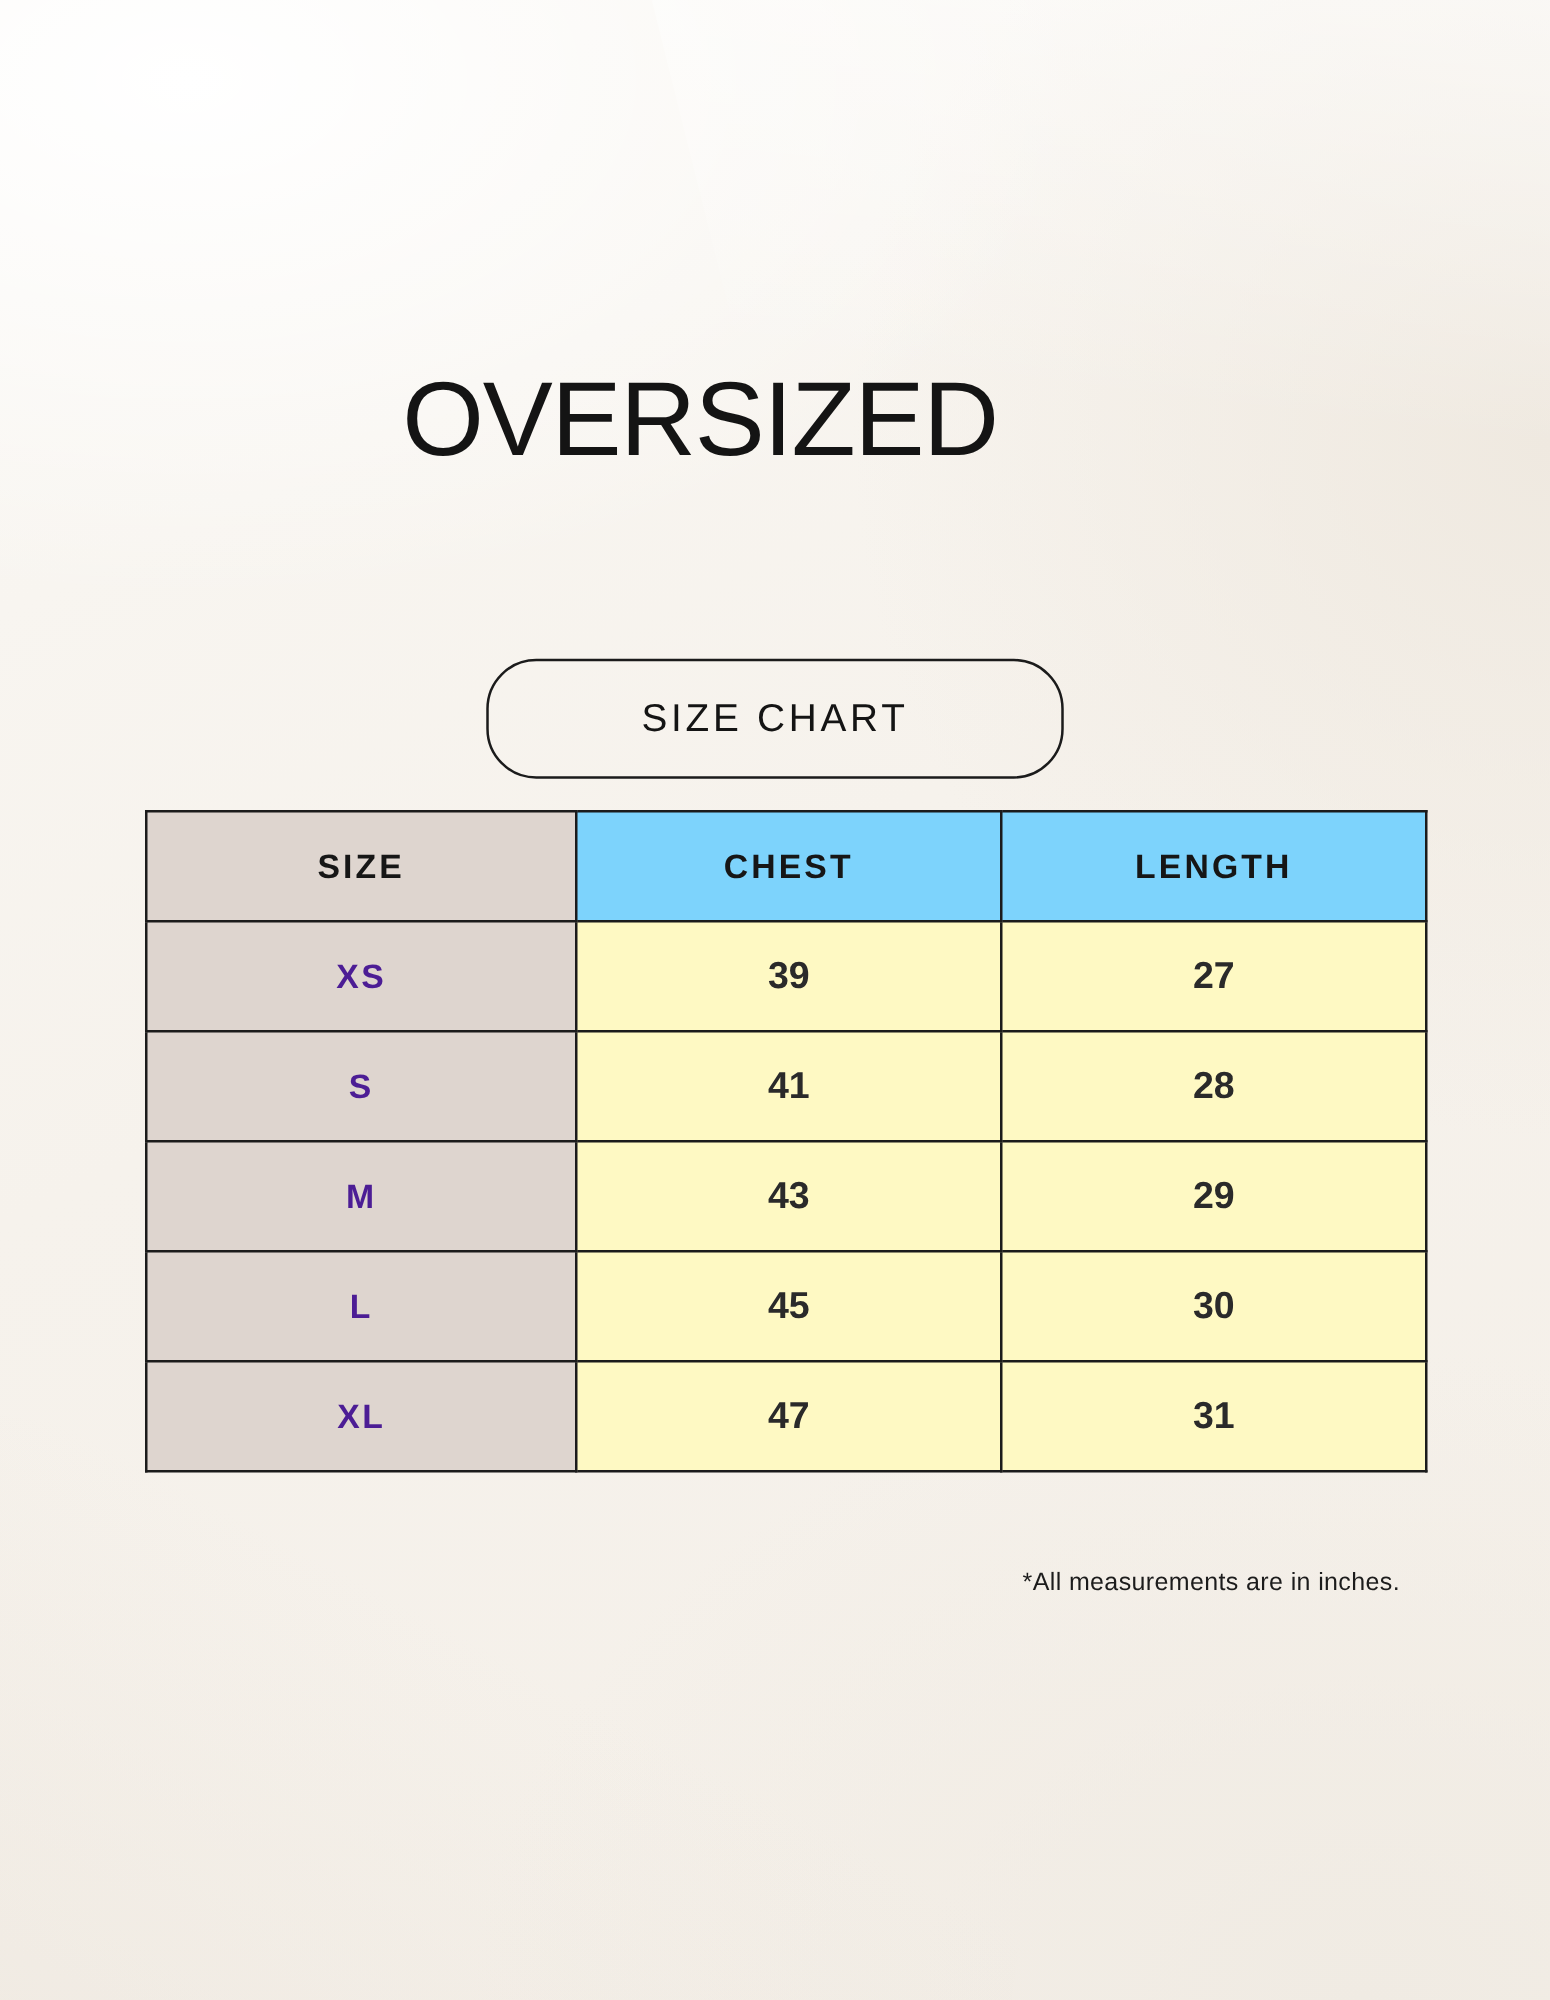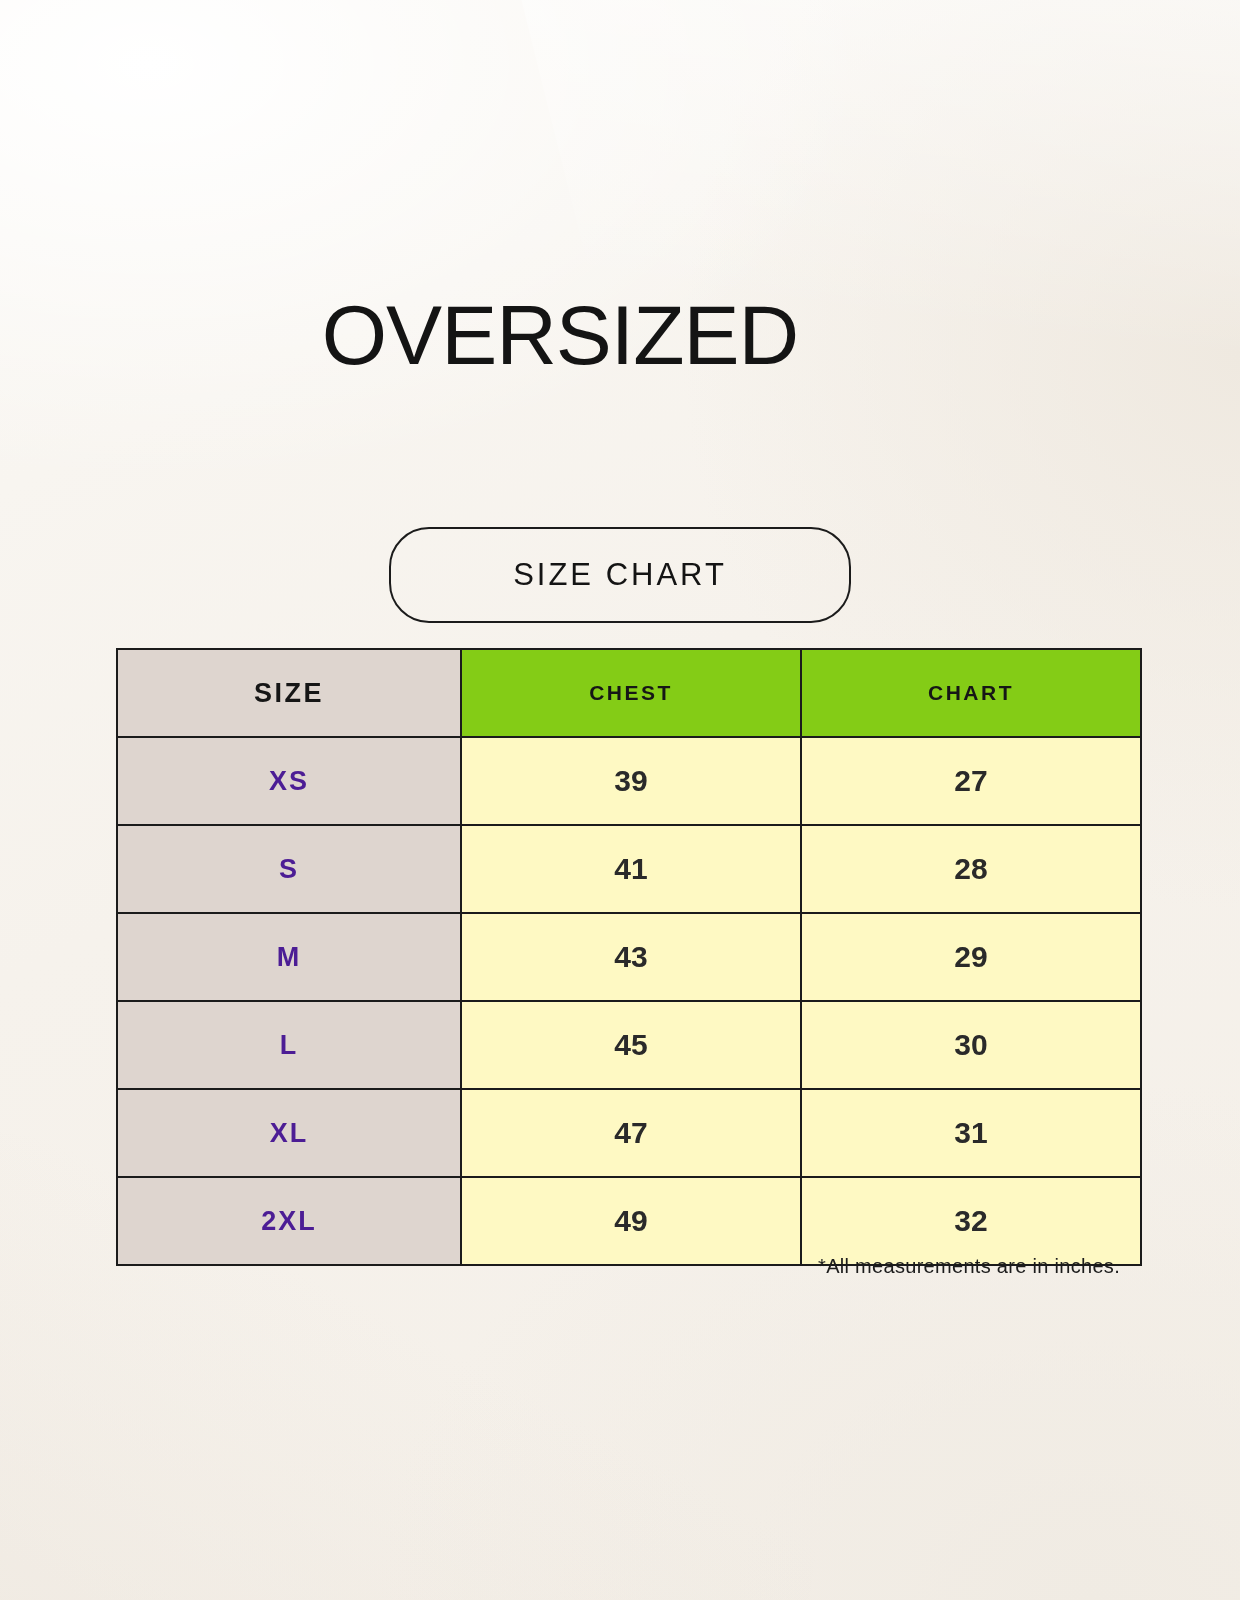--- a/index.html
+++ b/index.html
@@ -120,22 +120,22 @@
   col.col-length { width: 340px; }
 
   th.head-size {
     background: #ded5cf;
     font-size: 27px;
     font-weight: 700;
     letter-spacing: 2.5px;
     color: #161616;
   }
   th.head-meas {
-    background: #84cc16;
-    font-size: 21px;
+    background: #7dd3fc;
+    font-size: 27px;
     font-weight: 700;
     letter-spacing: 2.5px;
     color: #161616;
   }
   td.cell-size {
     background: #ded5cf;
     font-size: 27px;
     font-weight: 700;
     letter-spacing: 2px;
     color: #4c1d95;
@@ -179,21 +179,21 @@
     <table class="size-chart">
       <colgroup>
         <col class="col-size">
         <col class="col-chest">
         <col class="col-length">
       </colgroup>
       <thead>
         <tr>
           <th class="head-size">SIZE</th>
           <th class="head-meas">CHEST</th>
-          <th class="head-meas">CHART</th>
+          <th class="head-meas">LENGTH</th>
         </tr>
       </thead>
       <tbody>
         <tr>
           <td class="cell-size">XS</td>
           <td class="cell-value">39</td>
           <td class="cell-value">27</td>
         </tr>
         <tr>
           <td class="cell-size">S</td>
@@ -208,23 +208,18 @@
         <tr>
           <td class="cell-size">L</td>
           <td class="cell-value">45</td>
           <td class="cell-value">30</td>
         </tr>
         <tr>
           <td class="cell-size">XL</td>
           <td class="cell-value">47</td>
           <td class="cell-value">31</td>
         </tr>
-        <tr>
-          <td class="cell-size">2XL</td>
-          <td class="cell-value">49</td>
-          <td class="cell-value">32</td>
-        </tr>
       </tbody>
     </table>
   </div>
 
   <div class="footnote">*All measurements are in inches.</div>
 </div>
 
 </body></html>

